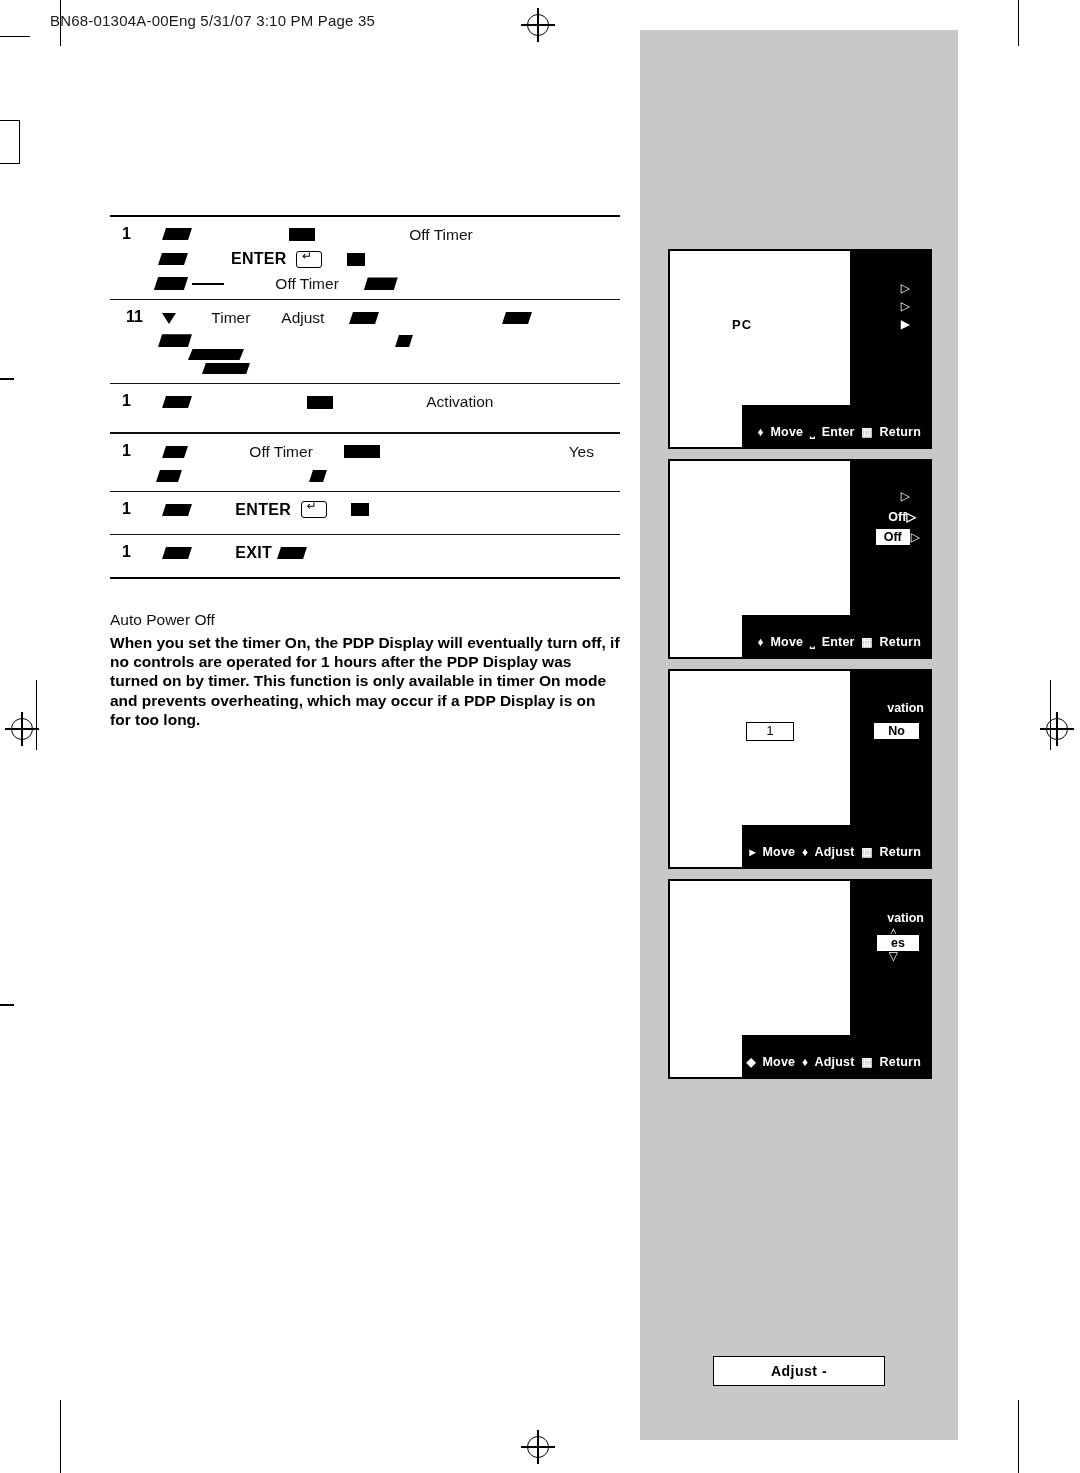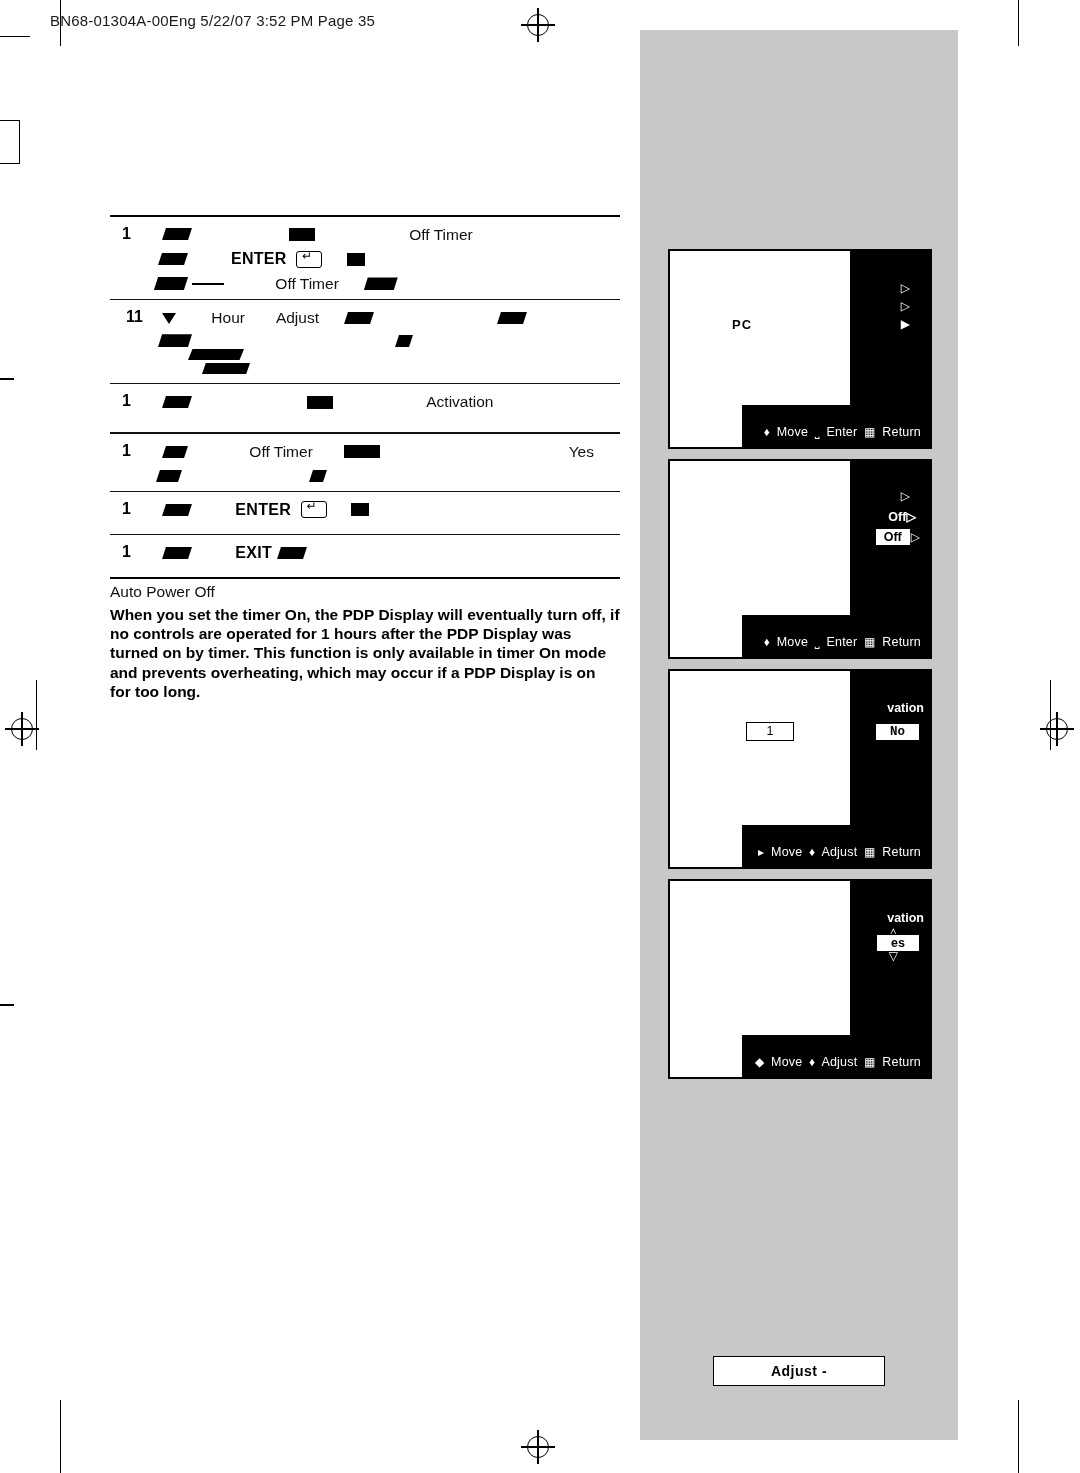--- a/index.html
+++ b/index.html
@@ -54,33 +54,33 @@
   .txt-b{font-size:16px;font-weight:bold;color:#000;vertical-align:middle;letter-spacing:.3px;}
 
   .enter-key{display:inline-block;border:1.6px solid #000;border-radius:3px;width:24px;height:15px;position:relative;vertical-align:middle;margin-left:5px;}
   .enter-key:after{content:"\21B5";position:absolute;left:5px;top:-3px;font-size:12px;color:#000;}
 
   .bar-stack{margin-left:78px;}
   .bar{background:#000;height:11px;margin-bottom:3px;}
   .bar.b1{width:56px;clip-path:polygon(8% 0,100% 0,92% 100%,0% 100%);}
   .bar.b2{width:56px;clip-path:polygon(8% 0,100% 0,92% 100%,0% 100%);}
 
-  .note{margin-top:4px;}
+  .note{margin-top:32px;}
   .note-title{font-size:15.5px;color:#111;margin-bottom:4px;}
   .note-body{font-size:15.5px;font-weight:bold;color:#000;line-height:1.24;}
 
   
   .gray-panel{position:absolute;left:640px;top:30px;width:318px;height:1410px;background:#c8c8c8;}
 
   .osd{position:absolute;border:2px solid #000;background:#fff;width:260px;height:196px;left:668px;}
   .osd .inner{position:absolute;inset:0;}
   .osd .rightcol{position:absolute;right:0;top:0;width:80px;bottom:0;background:#000;}
   .osd .lshape{position:absolute;left:72px;bottom:0;width:188px;height:42px;background:#000;}
 
-  .osd-foot{position:absolute;bottom:8px;right:6px;color:#fff;font-size:12.5px;font-weight:normal;white-space:nowrap;letter-spacing:.2px;}
+  .osd-foot{position:absolute;bottom:8px;right:6px;color:#fff;font-size:12.5px;font-weight:bold;white-space:nowrap;letter-spacing:.2px;}
   .osd-foot span{margin-right:3px;}
   .gl{font-size:12px;}
 
   .pc-label{position:absolute;color:#fff;font-size:13px;font-weight:bold;letter-spacing:1px;}
   .arroww{color:#fff;font-size:12px;}
   .pill{display:inline-block;background:#fff;color:#000;font-size:12.5px;font-weight:bold;padding:1px 8px;border:1px solid #000;}
   .numbox{position:absolute;background:#fff;border:1px solid #000;font-size:12.5px;color:#000;text-align:center;}
 
   .english-box{position:absolute;left:713px;top:1356px;width:170px;height:28px;background:#fff;border:1px solid #000;}
   .english-box span{display:block;text-align:center;line-height:28px;font-size:14px;font-weight:bold;color:#000;letter-spacing:.5px;}
@@ -111,21 +111,21 @@
   <div class="vline" style="left:1018px;top:1400px;height:73px;"></div>
 
   <div class="hline" style="left:0px;top:36px;width:30px;"></div>
   <div class="corner-box" style="left:-10px;top:120px;width:28px;height:42px;"></div>
   <div class="vline" style="left:36px;top:680px;height:70px;"></div>
   <div class="vline" style="left:1050px;top:680px;height:70px;"></div>
 
   <div class="tiny-dash" style="left:0px;top:378px;"></div>
   <div class="tiny-dash" style="left:0px;top:1004px;"></div>
 
-  <div class="header-text">BN68-01304A-00Eng  5/22/07  3:52 PM  Page 35</div>
+  <div class="header-text">BN68-01304A-00Eng  5/31/07  3:10 PM  Page 35</div>
 
   <div class="gray-panel"></div>
 
   <div class="content">
 
     <div class="rule"></div>
 
     <div class="step-row">
       <span class="step-num">1</span>
       <span style="display:inline-block;width:50px;"></span>
@@ -152,21 +152,21 @@
       </div>
     </div>
 
     <div class="rule light"></div>
 
     <div class="step-row">
       <span class="step-num wide">11</span>
       <span style="display:inline-block;width:48px;"></span>
       <span class="blk trid"></span>
       <span style="display:inline-block;width:26px;"></span>
-      <span class="txt">Hour</span>
+      <span class="txt">Timer</span>
       <span style="display:inline-block;width:22px;"></span>
       <span class="txt">Adjust</span>
       <span style="display:inline-block;width:18px;"></span>
       <span class="blk sk2"></span>
       <span style="display:inline-block;width:118px;"></span>
       <span class="blk sk2"></span>
       <div style="margin-top:4px;margin-left:48px;">
         <span class="blk trap"></span>
         <span style="display:inline-block;width:196px;"></span>
         <span class="blk" style="width:14px;height:12px;transform:skewX(-18deg);"></span>
@@ -282,21 +282,21 @@
 
   <div class="osd" style="top:669px;">
     <div class="inner">
       <div class="rightcol"></div>
       <div class="lshape"></div>
       <span style="position:absolute;right:6px;top:30px;color:#fff;font-size:12.5px;font-weight:bold;">vation</span>
       <div class="numbox" style="left:76px;top:51px;width:46px;height:17px;line-height:17px;">
         <span>1</span>
       </div>
       <span style="position:absolute;right:10px;top:50px;">
-        <span class="pill" style="padding:1px 14px;font-family:Liberation Mono, monospace;">No</span>
+        <span class="pill" style="padding:1px 14px;">No</span>
       </span>
       <div class="osd-foot">
         <span class="gl">▸</span>
         <span>Move</span>
         <span class="gl">♦</span>
         <span>Adjust</span>
         <span class="gl">▦</span>
         <span>Return</span>
       </div>
     </div>

